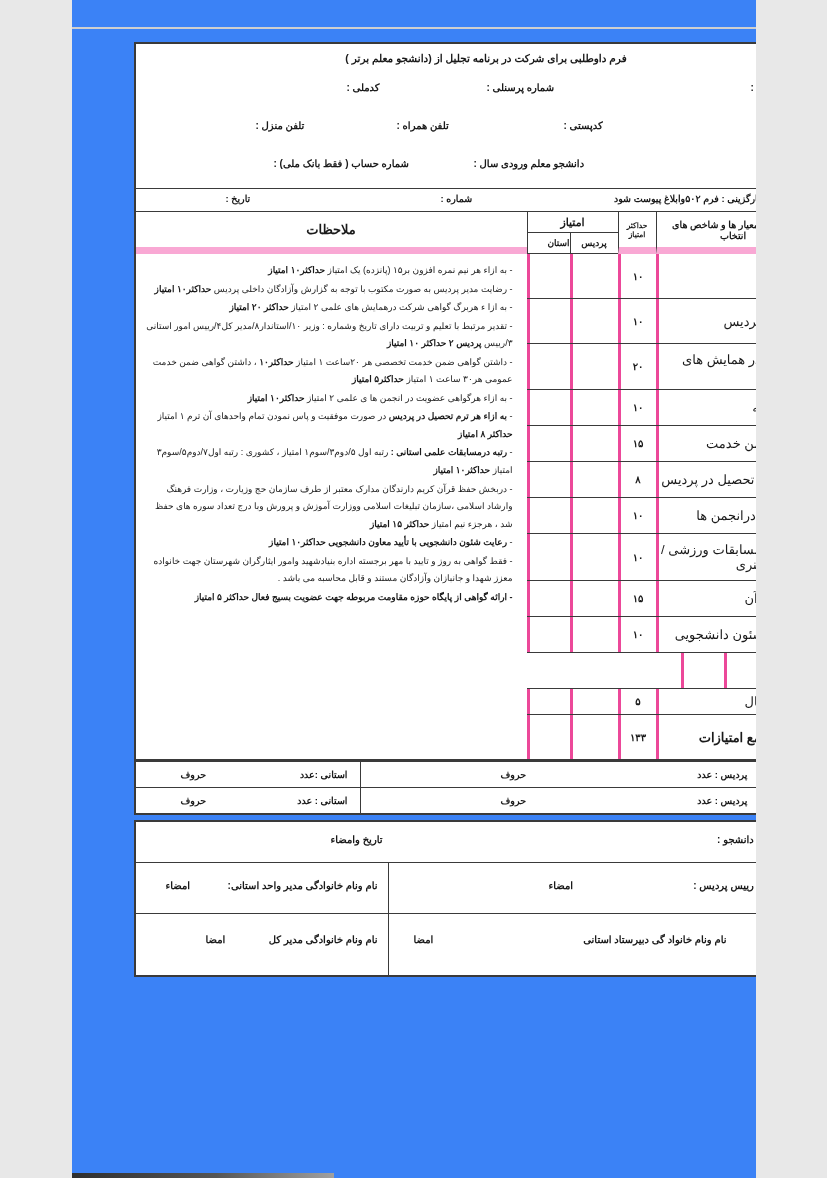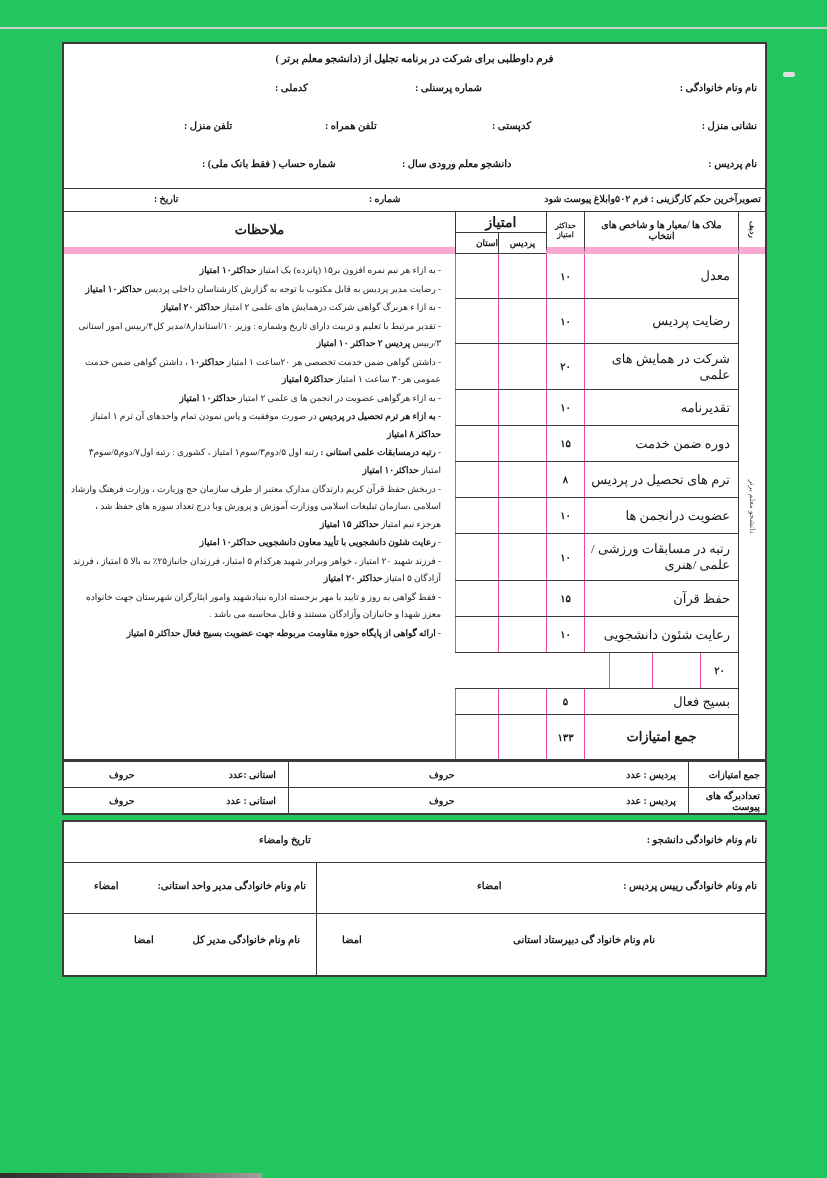--- a/index.html
+++ b/index.html
@@ -1,17 +1,17 @@
 <!DOCTYPE html>
 <html lang="fa"><head>
 <meta charset="utf-8">
 <style>
   html,body{margin:0;padding:0;background:#e8e8e8;}
-  .page{position:relative;width:827px;height:1178px;background:#22c55e;margin:0 auto;
-        font-family:Liberation Serif, serif;color:#1a1a1a;direction:rtl;overflow:hidden;}
+  .page{position:relative;width:684px;height:1178px;background:#3b82f6;margin:0 auto;
+        font-family:Liberation Sans, sans-serif;color:#1a1a1a;direction:rtl;overflow:hidden;}
   
   .scan-top-line{position:absolute;top:27px;left:0;width:827px;height:2px;background:#cfcfcf;}
   .scan-smudge{position:absolute;top:72px;left:783px;width:12px;height:5px;background:#dedede;border-radius:2px;}
   .scan-bottom-bar{position:absolute;bottom:0;left:0;width:262px;height:5px;
         background:linear-gradient(to right,#2e2e2e 0%,#555 55%,#a0a0a0 100%);}
   
   .form-box{position:absolute;top:42px;left:62px;width:705px;border:2px solid #3a3a3a;box-sizing:border-box;background:#fff;}
   .title-row{height:28px;display:flex;align-items:center;justify-content:center;font-weight:bold;font-size:10.5px;}
   .info-block{position:relative;height:116px;font-size:10px;font-weight:bold;}
   .if{position:absolute;white-space:nowrap;}
@@ -19,33 +19,33 @@
   .decree-row .if{top:4px;}
   
   .mtable{border-top:1.5px solid #3a3a3a;}
   .mt-head{display:flex;align-items:stretch;font-weight:bold;}
   .hc{border-left:1px solid #3a3a3a;border-bottom:7px solid #f9a8d4;display:flex;align-items:center;justify-content:center;
       text-align:center;box-sizing:border-box;}
   .h-radif{width:27px;height:42px;}
   .h-crit{width:154px;height:42px;font-size:9.5px;padding:0 12px;}
   .h-max{width:38px;height:42px;font-size:7.5px;padding:0 1px;}
   .score-head{width:91px;height:42px;display:flex;flex-direction:column;border-left:1px solid #3a3a3a;border-bottom:1px solid #3a3a3a;box-sizing:border-box;}
-  .score-top{height:20px;border-bottom:1px solid #3a3a3a;display:flex;align-items:center;justify-content:center;font-size:14px;}
+  .score-top{height:20px;border-bottom:1px solid #3a3a3a;display:flex;align-items:center;justify-content:center;font-size:11px;}
   .score-sub{display:flex;flex:1;}
   .sub-camp{width:48px;border-left:1px solid #3a3a3a;display:flex;align-items:center;justify-content:center;font-size:9px;box-sizing:border-box;}
   .sub-prov{flex:1;display:flex;align-items:center;justify-content:center;font-size:9px;margin-left:20px;}
   .h-notes{flex:1;height:42px;font-size:13px;border-left:none;}
   .rot{transform:rotate(90deg);white-space:nowrap;font-size:7.5px;}
   .mt-body{display:flex;align-items:stretch;}
   .b-radif{width:27px;border-left:1px solid #3a3a3a;display:flex;align-items:center;justify-content:center;box-sizing:border-box;}
   .side-label{transform:rotate(90deg);white-space:nowrap;font-size:7.5px;color:#555;letter-spacing:1px;}
   .mid{flex:0 0 283px;display:flex;flex-direction:column;}
   .mrow{display:flex;border-bottom:1px solid #3a3a3a;align-items:stretch;}
   .mrow:last-child{border-bottom:none;}
-  .cell{border-left:1px solid #ec4899;display:flex;align-items:center;box-sizing:border-box;}
+  .cell{border-left:3px solid #ec4899;display:flex;align-items:center;box-sizing:border-box;}
   .cell-crit{width:154px;padding:2px 8px 2px 2px;font-size:13px;}
   .cell-max{width:38px;justify-content:center;font-weight:bold;font-size:10px;}
   .cell-camp{width:48px;}
   .cell-prov{width:43px;}
   .mrow-total .cell-crit{justify-content:center;font-weight:bold;padding:0;}
   .notes-cell{flex:1;padding:8px 10px 0 6px;font-size:9px;line-height:1.95;text-align:right;}
   .notes-cell p{margin:0 4px 1px 0;}
   .b{font-weight:bold;}
   
   .sum-box{position:absolute;top:760px;left:62px;width:705px;border:2px solid #3a3a3a;box-sizing:border-box;
@@ -195,30 +195,29 @@
           </div>
           <div class="mrow mrow-total" style="height:44px">
             <div class="cell cell-crit">جمع امتیازات</div>
             <div class="cell cell-max">۱۳۳</div>
             <div class="cell cell-camp"></div>
             <div class="cell cell-prov"></div>
           </div>
         </div>
         <div class="notes-cell">
           <p><span>- به ازاء هر نیم نمره افزون بر۱۵ (پانزده) یک امتیاز </span><span class="b">حداکثر۱۰ امتیاز</span></p>
-          <p><span>- رضایت مدیر پردیس به قابل مکتوب با توجه به گزارش کارشناسان داخلی پردیس </span><span class="b">حداکثر۱۰ امتیاز</span></p>
+          <p><span>- رضایت مدیر پردیس به صورت مکتوب با توجه به گزارش وآزادگان داخلی پردیس </span><span class="b">حداکثر۱۰ امتیاز</span></p>
           <p><span>- به ازا ء هربرگ گواهی شرکت درهمایش های علمی ۲ امتیاز </span><span class="b">حداکثر ۲۰ امتیاز</span></p>
           <p><span>- تقدیر مرتبط با تعلیم و تربیت دارای تاریخ وشماره : وزیر ۱۰/استاندار۸/مدیر کل۴/رییس امور استانی ۳/رییس </span><span class="b">پردیس ۲ حداکثر ۱۰ امتیاز</span></p>
           <p><span>- داشتن گواهی ضمن خدمت تخصصی هر ۲۰ساعت ۱ امتیاز </span><span class="b">حداکثر۱۰</span><span> ، داشتن گواهی ضمن خدمت عمومی هر۳۰ ساعت ۱ امتیاز </span><span class="b">حداکثر۵ امتیاز</span></p>
           <p><span>- به ازاء هرگواهی عضویت در انجمن ها ی علمی ۲ امتیاز </span><span class="b">حداکثر۱۰ امتیاز</span></p>
           <p><span>- </span><span class="b">به ازاء هر ترم تحصیل در پردیس</span><span> در صورت موفقیت و پاس نمودن تمام واحدهای آن ترم ۱ امتیاز </span><span class="b">حداکثر ۸ امتیاز</span></p>
           <p><span>- </span><span class="b">رتبه درمسابقات علمی استانی : </span><span>رتبه اول ۵/دوم۳/سوم۱ امتیاز ، کشوری : رتبه اول۷/دوم۵/سوم۳ امتیاز </span><span class="b">حداکثر۱۰ امتیاز</span></p>
           <p><span>- دربخش حفظ قرآن کریم دارندگان مدارک معتبر از طرف سازمان حج وزیارت ، وزارت فرهنگ وارشاد اسلامی ،سازمان تبلیغات اسلامی ووزارت آموزش و پرورش وبا درج تعداد سوره های حفظ شد ، هرجزء نیم امتیاز </span><span class="b">حداکثر ۱۵ امتیاز</span></p>
           <p><span>- </span><span class="b">رعایت شئون دانشجویی با تأیید معاون دانشجویی حداکثر۱۰ امتیاز</span></p>
-          <p><span>- فرزند شهید ۲۰ امتیاز ، خواهر وبرادر شهید هرکدام ۵ امتیاز، فرزندان جانباز۲۵٪ به بالا ۵ امتیاز ، فرزند آزادگان ۵ امتیاز </span><span class="b">حداکثر ۲۰ امتیاز</span></p>
           <p><span>- فقط گواهی به روز و تایید با مهر برجسته اداره بنیادشهید وامور ایثارگران شهرستان جهت خانواده معزز شهدا و جانبازان وآزادگان مستند و قابل محاسبه می باشد .</span></p>
           <p><span class="b">- ارائه گواهی از پایگاه حوزه مقاومت مربوطه جهت عضویت بسیج فعال </span><span class="b">حداکثر ۵ امتیاز</span></p>
         </div>
       </div>
     </div>
   </div>
 
   <div class="sum-box">
     <div class="srow">
       <div class="s-label">جمع امتیازات</div>
@@ -258,18 +257,18 @@
         <span class="abs" style="top:17px;right:10px">نام ونام خانوادگی مدیر واحد استانی:</span>
         <span class="abs" style="top:17px;left:30px">امضاء</span>
       </div>
     </div>
     <div class="g3">
       <div class="gcell-r">
         <span class="abs" style="top:20px;right:110px">نام ونام خانواد گی دبیرستاد استانی</span>
         <span class="abs" style="top:20px;left:25px">امضا</span>
       </div>
       <div class="gcell-l">
-        <span class="abs" style="top:20px;right:16px">نام ونام خانوادگی مدیر کل</span>
+        <span class="abs" style="top:20px;right:10px">نام ونام خانوادگی مدیر کل</span>
         <span class="abs" style="top:20px;left:70px">امضا</span>
       </div>
     </div>
   </div>
 </div>
 
 </body></html>

